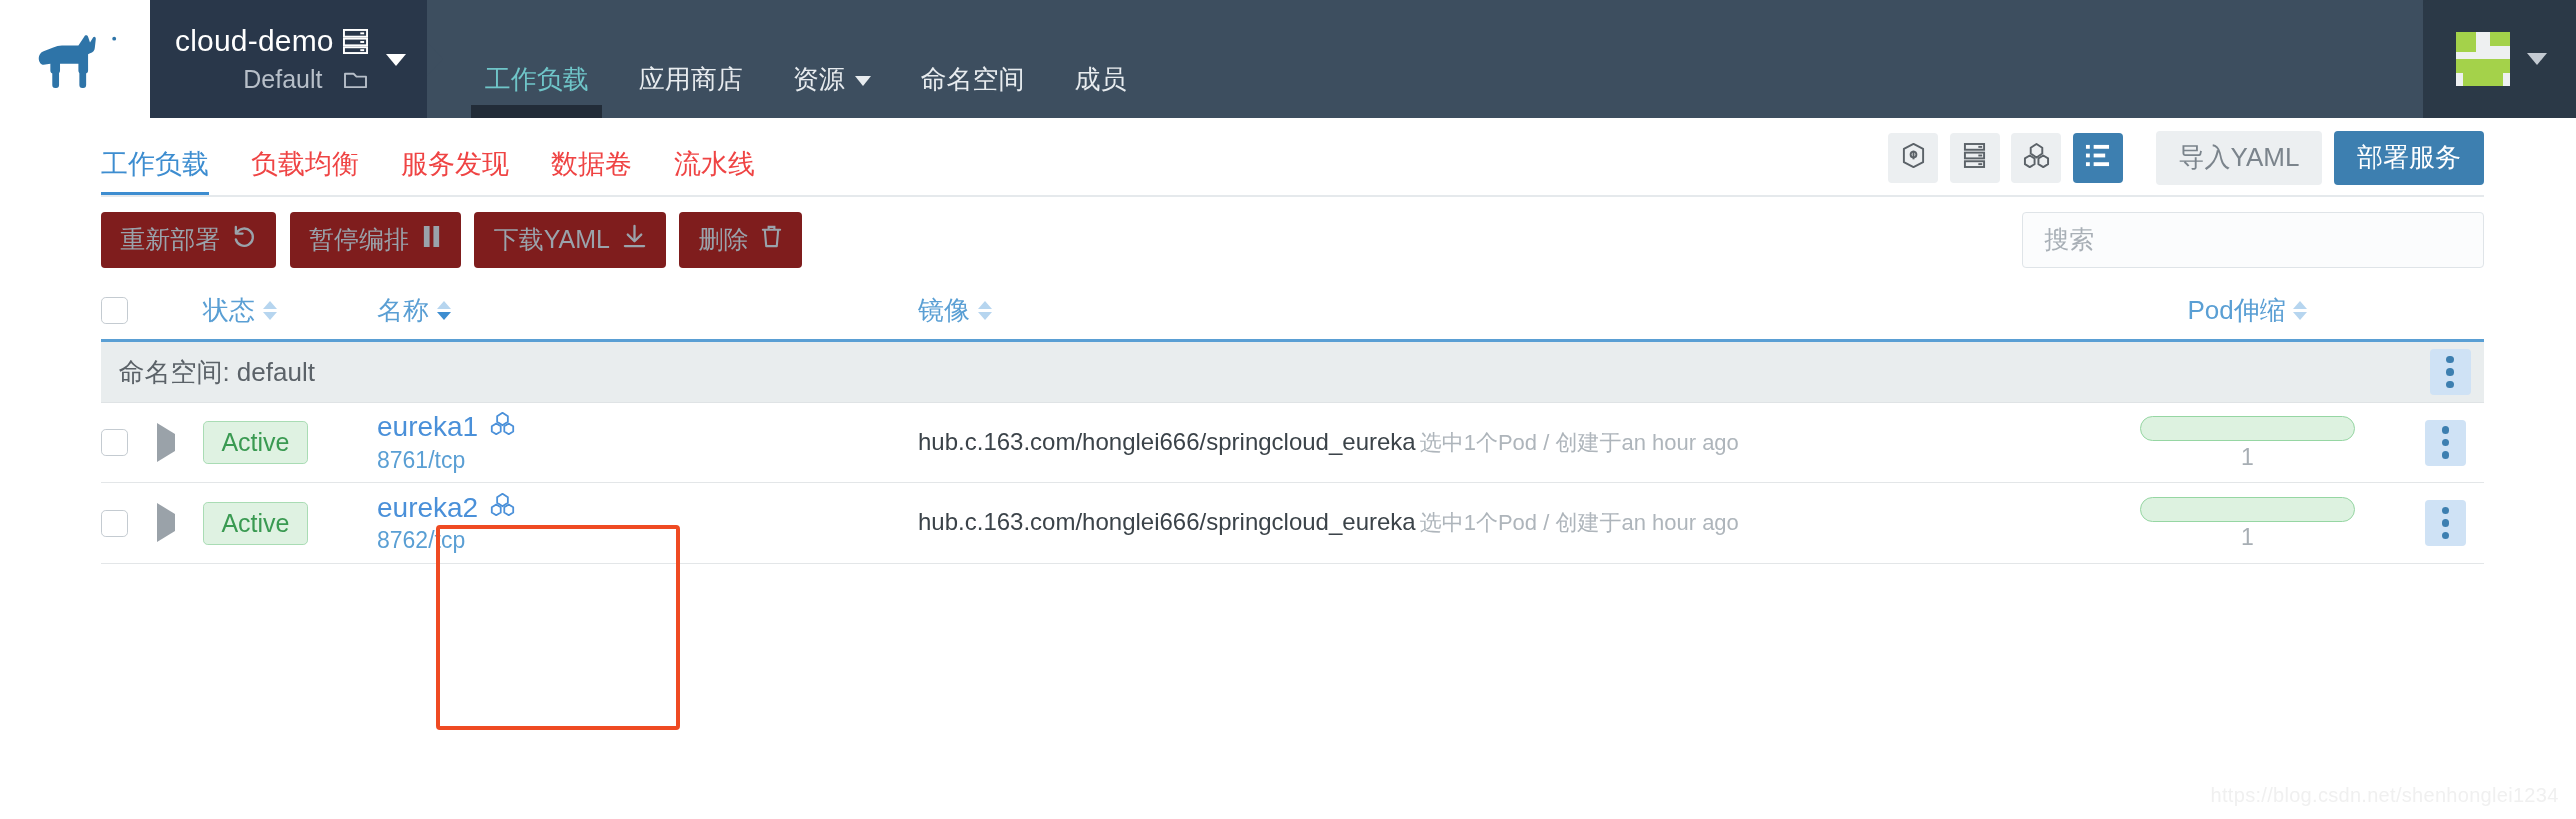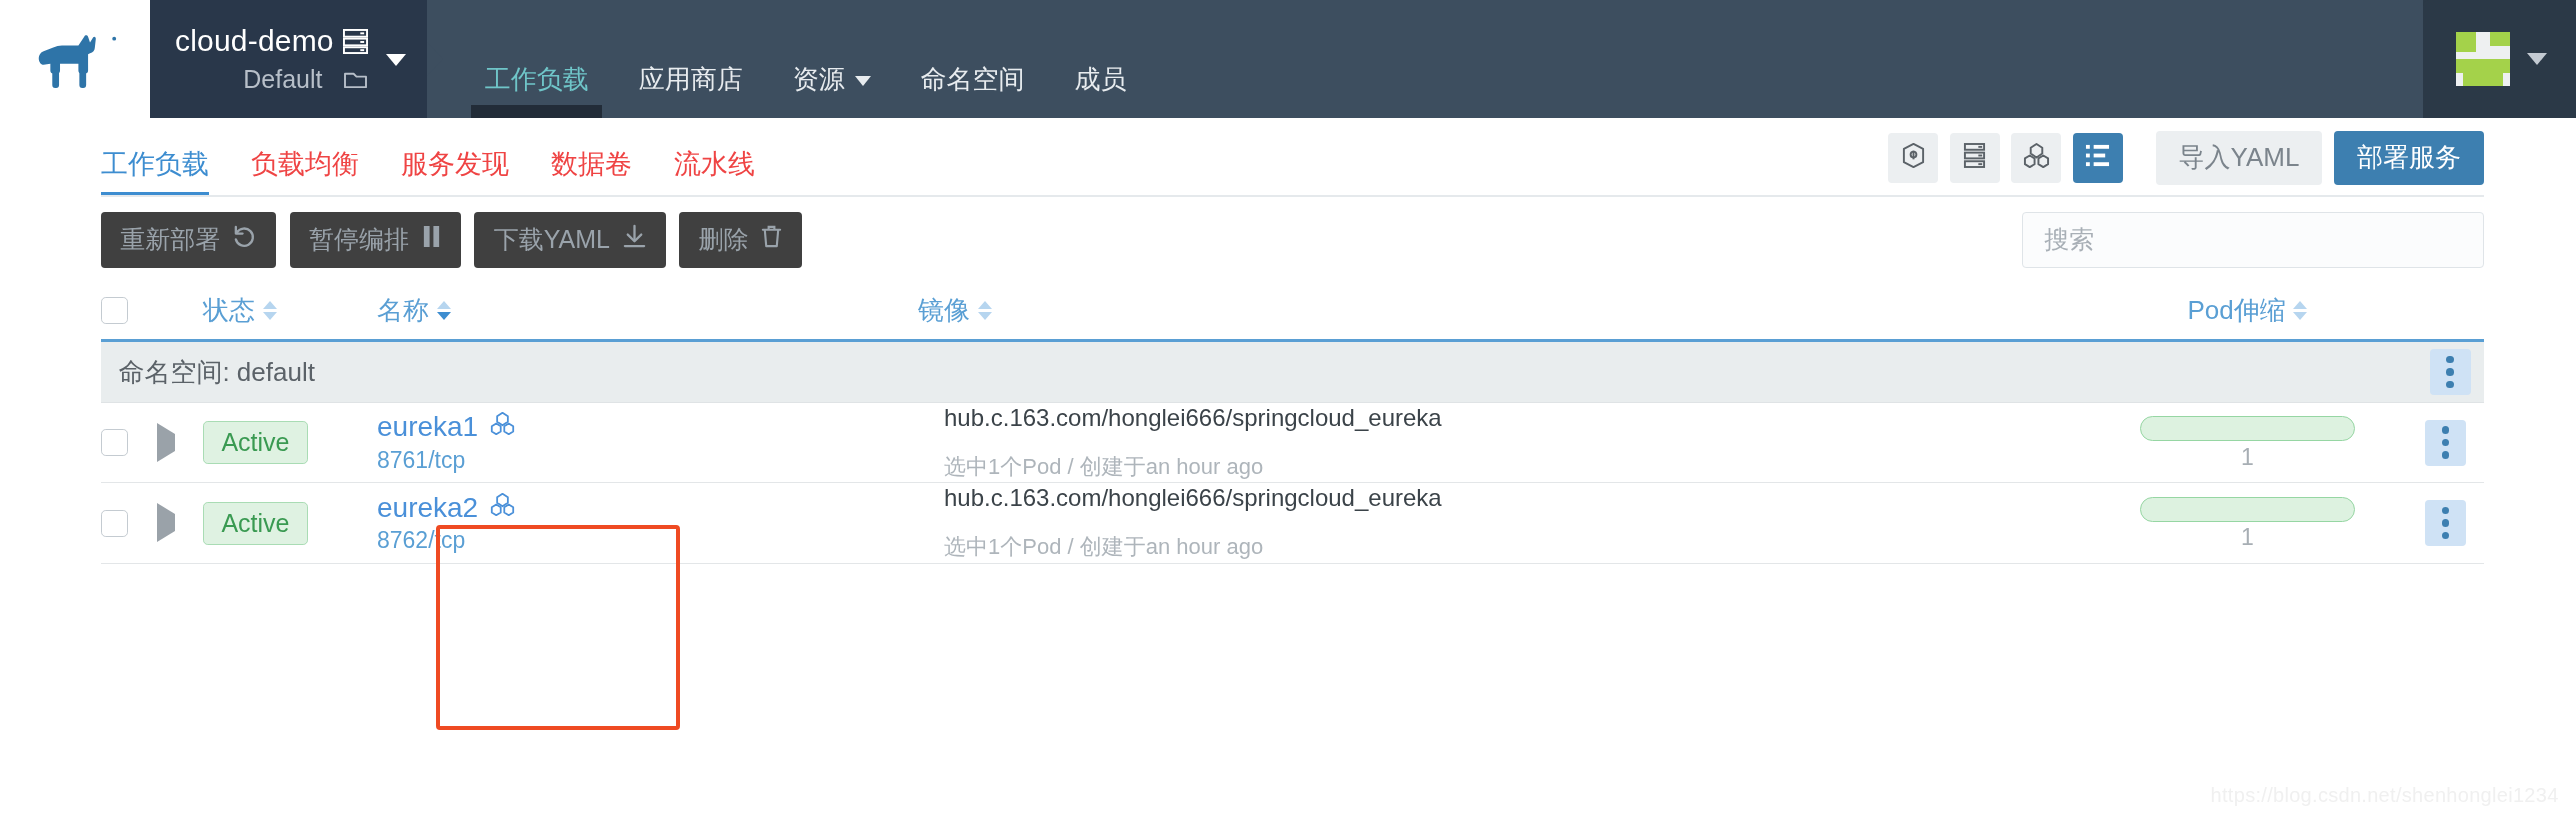--- a/index.html
+++ b/index.html
@@ -154,21 +154,21 @@
   .btn-ghost { background: #eceff1; color: #7b848c; margin-left: 21px; }
   .btn-primary { background: #3d7fb0; color: #ffffff; margin-left: 0; }
 
   
   .toolbar {
     height: 85px;
     padding: 0 92px 0 101px;
     display: flex; align-items: center; gap: 13.5px;
   }
   .tbtn {
-    height: 56px; background: #404040; color: #9aa3ab;
+    height: 56px; background: #7f1d1d; color: #9aa3ab;
     border-radius: 3.9px; display: flex; align-items: center; gap: 11.6px;
     font-size: 25px; padding: 0 19.3px; white-space: nowrap;
   }
   .search-box {
     margin-left: auto;
     width: 462px; height: 56px;
     border: 1.9px solid #dfe4e8; border-radius: 3.9px;
     background: #fbfcfd;
     display: flex; align-items: center;
     padding: 0 19.3px;
@@ -245,21 +245,21 @@
     height: 43px; padding: 0 17.4px;
     background: #dff2e2; border: 1.9px solid #a9dcb4; border-radius: 4.8px;
     color: #3a9a52; font-size: 25px;
   }
   .cellname { display: flex; flex-direction: column; gap: 3.9px; }
   .cellname .nm {
     color: #4a90d9; font-size: 28px;
     display: flex; align-items: center; gap: 11.6px;
   }
   .cellname .pt { color: #5a9fd4; font-size: 23px; }
-  .cellimg { display: flex; flex-direction: column; gap: 20px; margin-left: 26px; }
+  .cellimg { display: flex; gap: 4px; }
   .cellimg .img { color: #3b4349; font-size: 24px; }
   .cellimg .sub { color: #aeb5bb; font-size: 22px; }
   .scalewrap { display: flex; flex-direction: column; align-items: center; gap: 4.8px; }
   .bar {
     width: 215px; height: 25px;
     background: #ddf2e0; border: 1.9px solid #96d6a3; border-radius: 13.5px;
   }
   .barnum { color: #a7aeb4; font-size: 23px; line-height: 1; }
   .dots-btn {
     width: 41px; height: 46px; border-radius: 3.9px;

